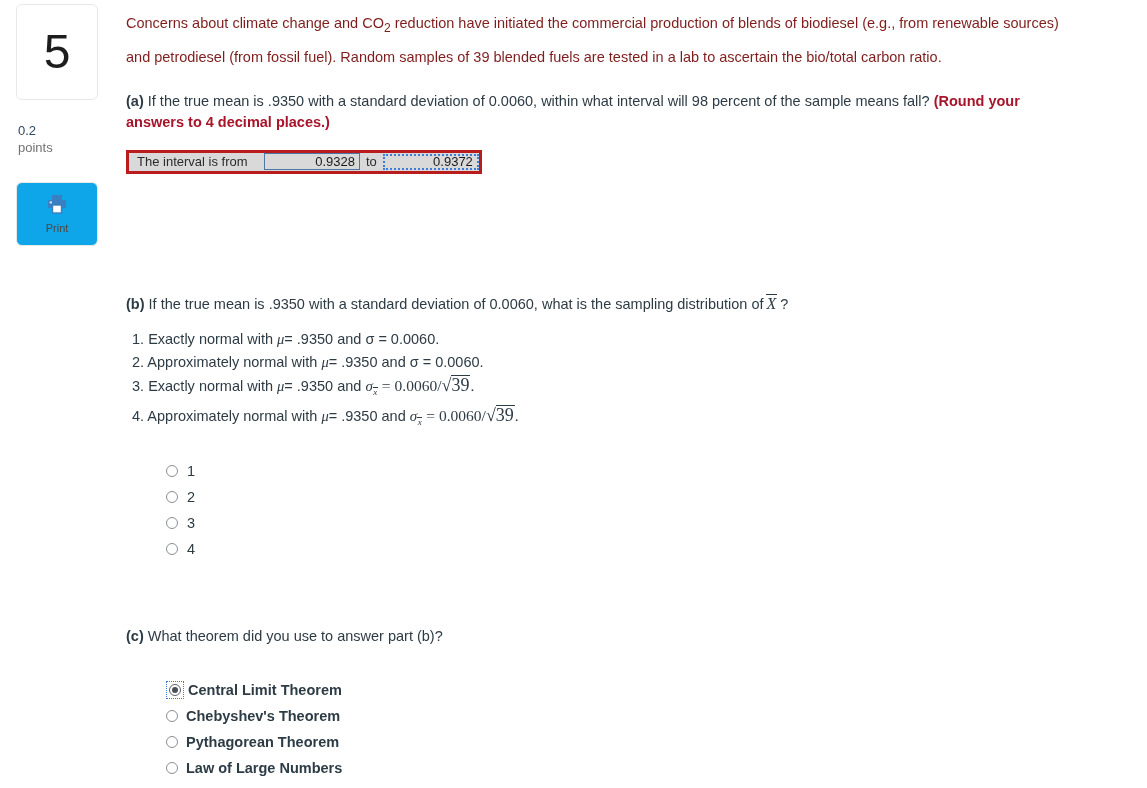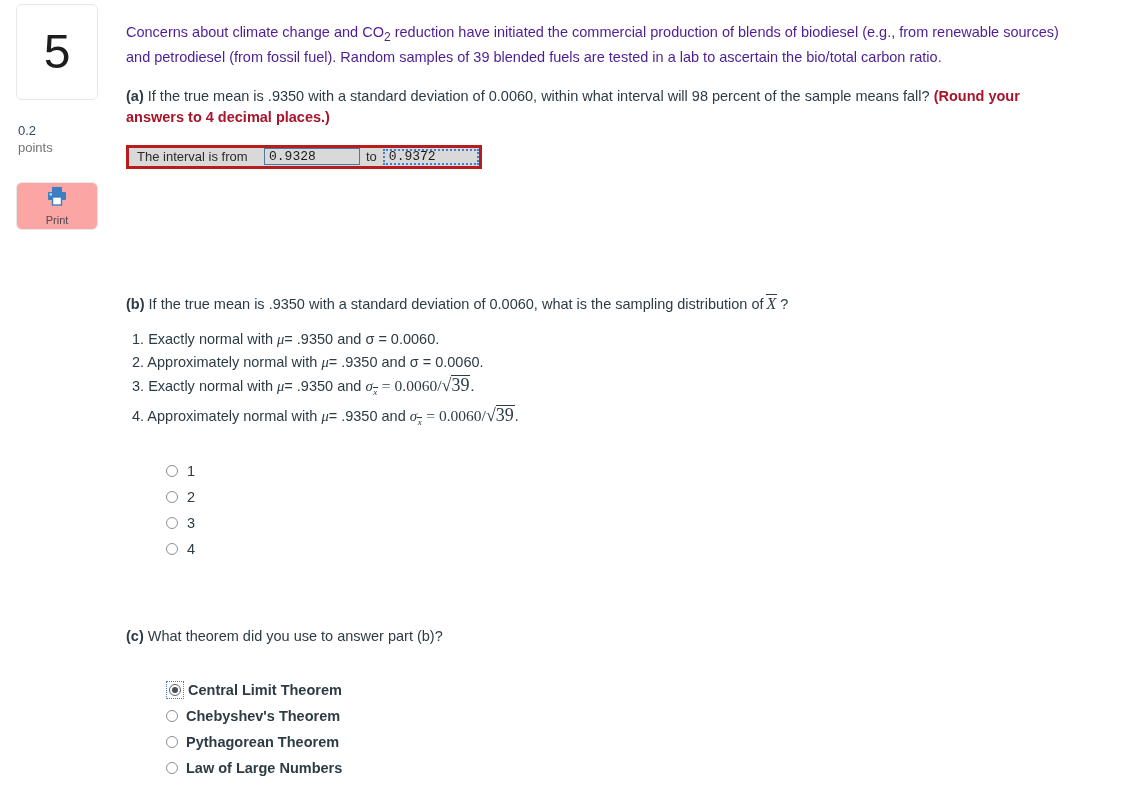--- a/index.html
+++ b/index.html
@@ -46,24 +46,24 @@
     padding-left: 2px;
     font-size: 13px;
     line-height: 17px;
   }
   .points-block .pts-value { color: #2b4a66; }
   .points-block .pts-label { color: #737373; }
 
   .print-card {
     margin-top: 26px;
     width: 82px;
-    height: 48px;
+    height: 64px;
     border: 1px solid #e8e8e8;
     border-radius: 6px;
-    background: #fca5a5;
+    background: #0ea5e9;
     display: flex;
     flex-direction: column;
     align-items: center;
     justify-content: center;
     box-sizing: border-box;
   }
   .print-card .pr-label {
     font-size: 11px;
     color: #4a4a4a;
     margin-top: 4px;
@@ -72,24 +72,24 @@
 
   
   #main {
     position: absolute;
     left: 126px;
     top: 0;
     width: 1000px;
   }
   .stem {
     font-size: 14.5px;
-    line-height: 20px;
+    line-height: 29px;
     width: 944px;
-    padding-top: 22px;
-    color: #4c1d95;
+    padding-top: 9px;
+    color: #7f1d1d;
   }
   .part-label { font-weight: bold; }
   .rounding-note { color: #a8142a; font-weight: bold; }
 
   .part-a-text {
     margin-top: 19px;
     font-size: 14.5px;
     line-height: 21px;
     width: 944px;
   }
@@ -112,24 +112,24 @@
     color: #2b2b2b;
     width: 135px;
     box-sizing: border-box;
     background: #d9d9d9;
   }
   .at-input {
     width: 96px;
     margin: 1px 0;
     box-sizing: border-box;
     background: #d9d9d9;
-    font-family: Liberation Mono, monospace;
+    font-family: Liberation Sans, sans-serif;
     font-size: 13px;
     color: #1a1a1a;
-    text-align: left;
+    text-align: right;
     padding: 0 4px;
     outline: none;
     position: relative;
   }
   .at-input.focused {
     border: 1px solid #4a79a8;
   }
   .at-input.dotted {
     border: 2px dotted #3b7dd8;
   }

